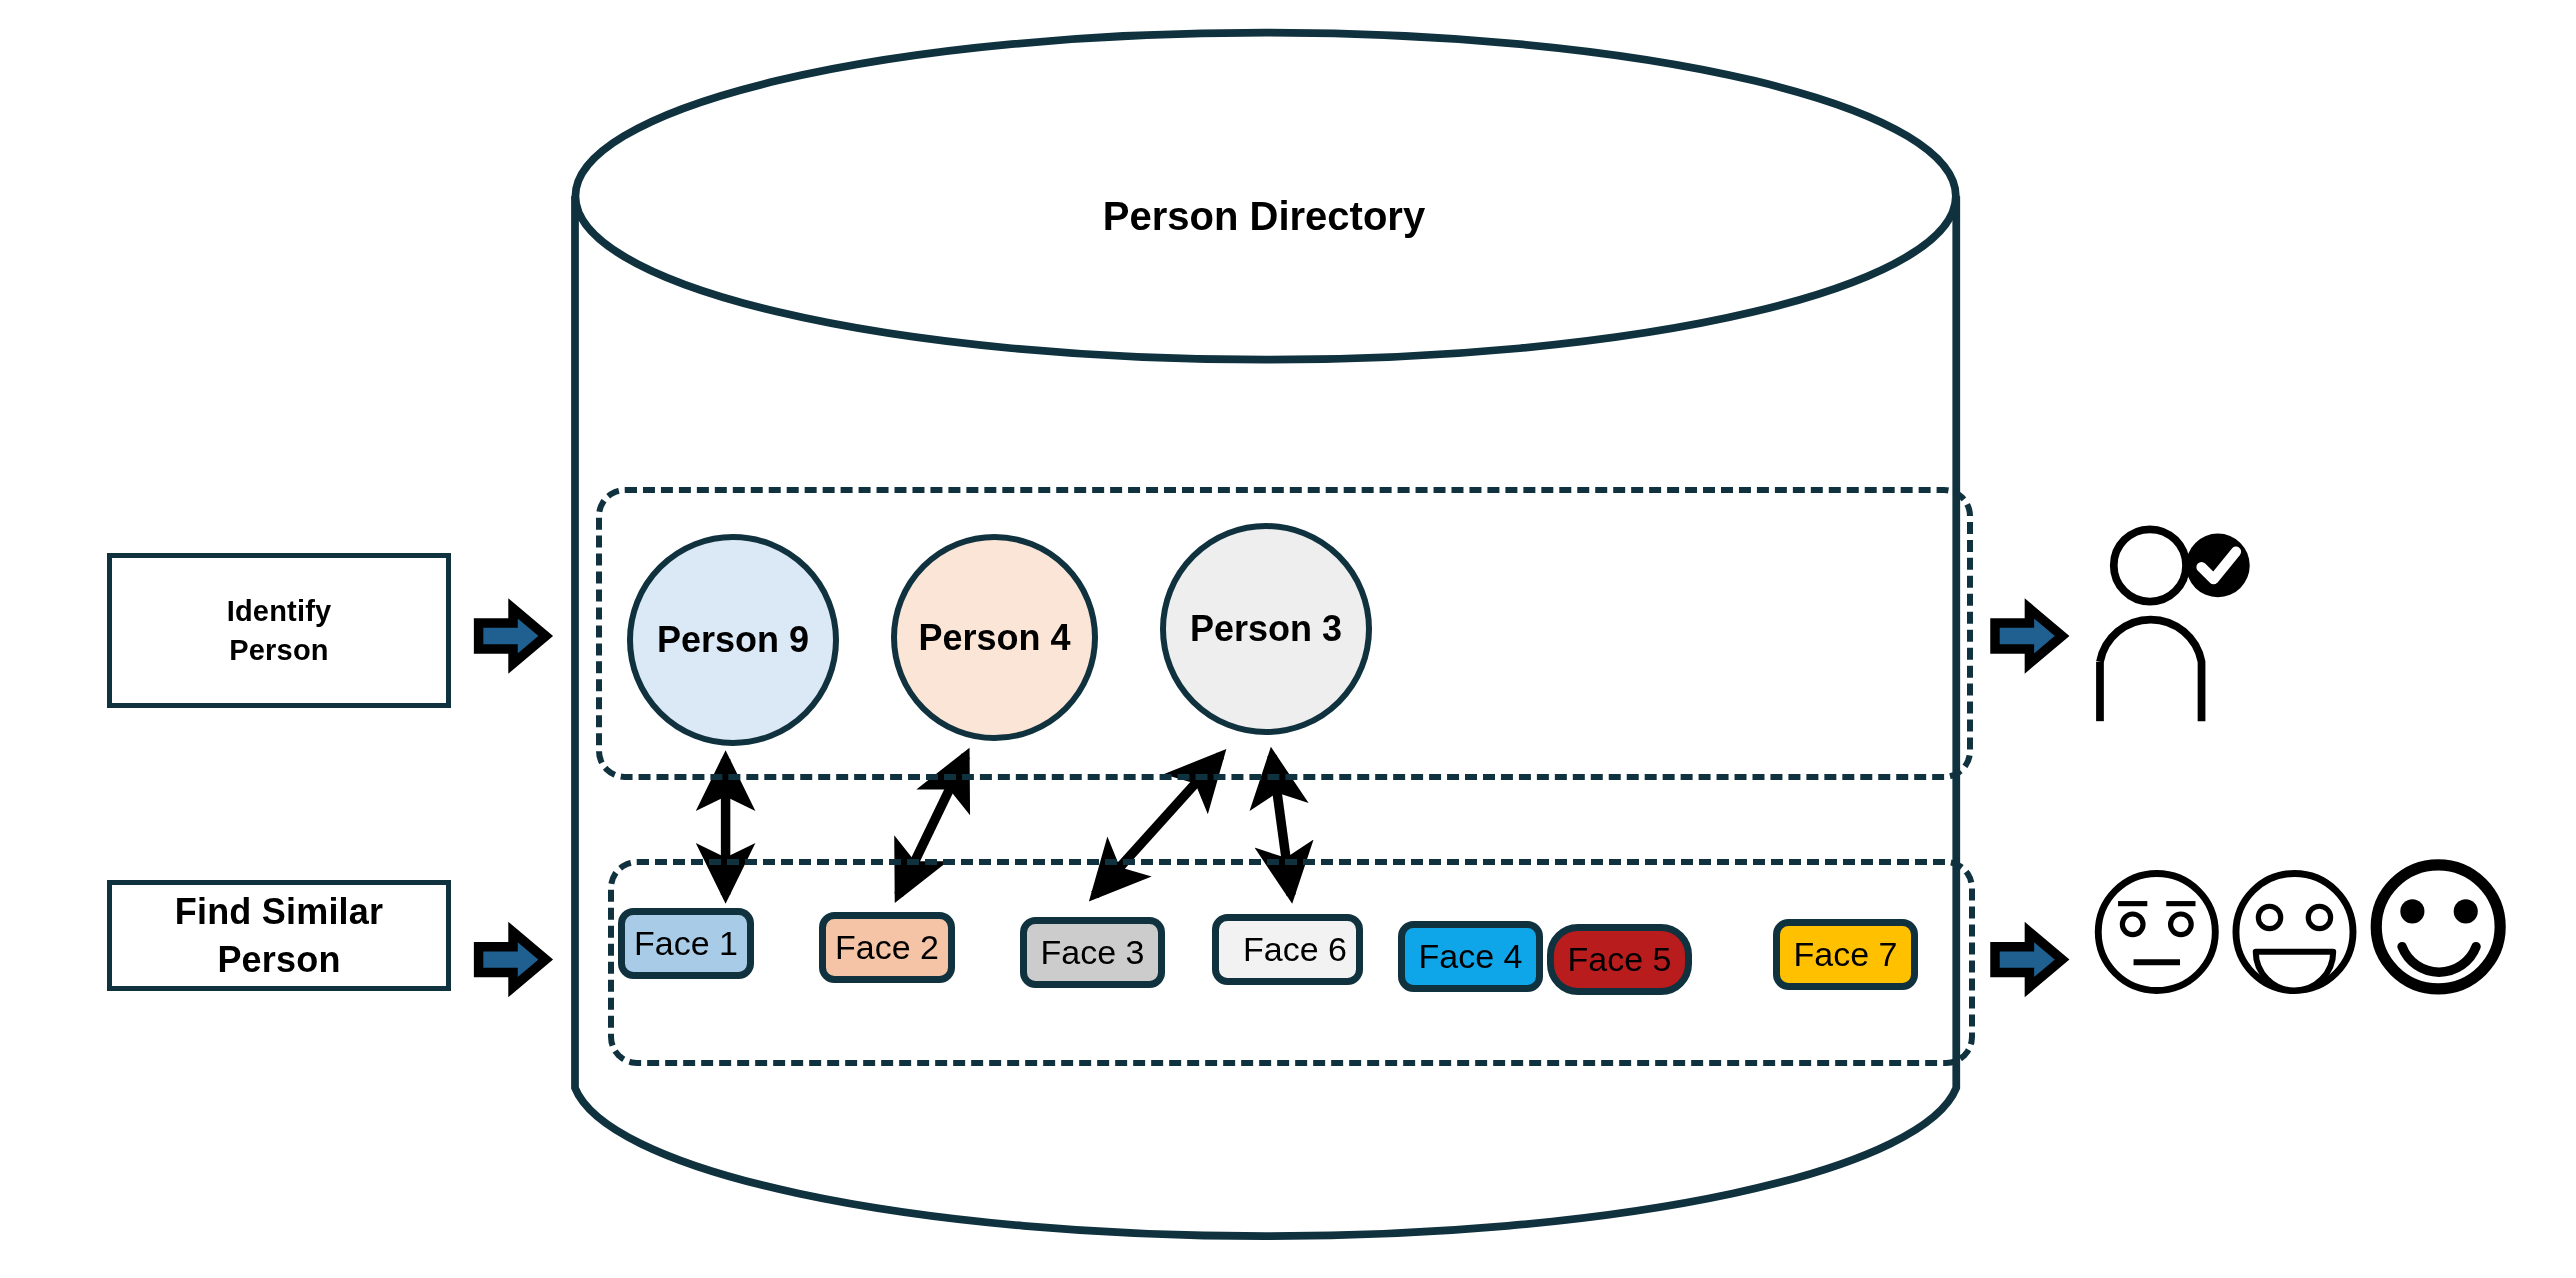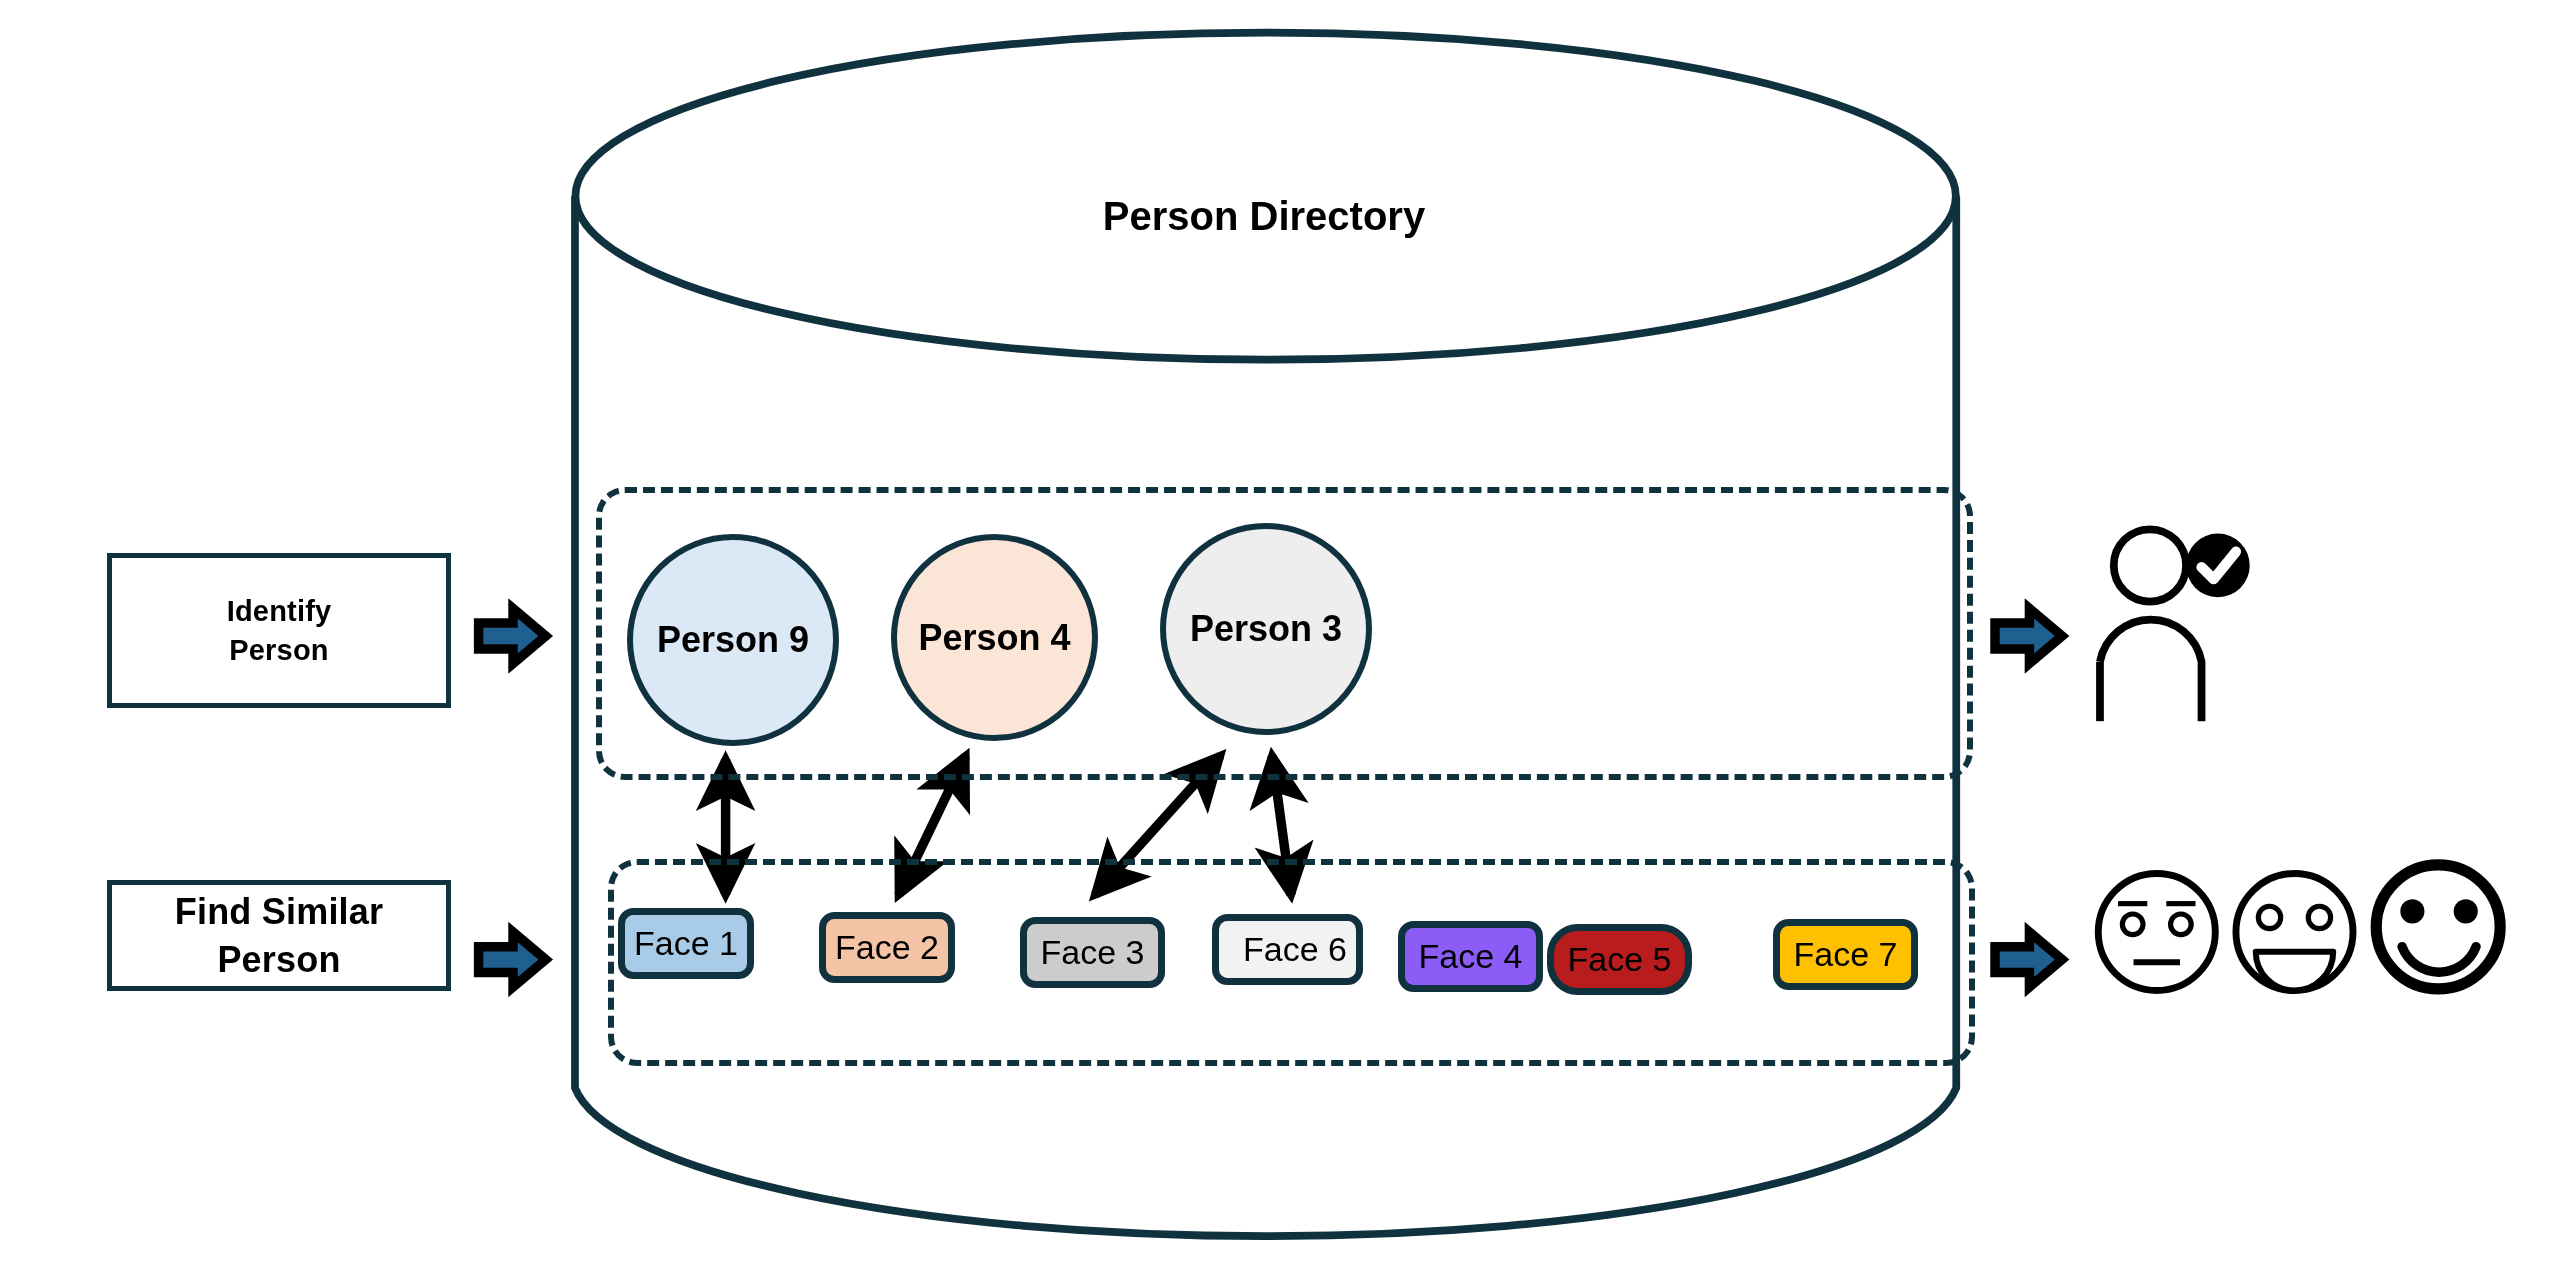--- a/index.html
+++ b/index.html
@@ -205,21 +205,21 @@
   </div>
   <div class="face-chip" style="left:819px;  top:912px; width:136px; background:#f5c4a6;">
     <span>Face 2</span>
   </div>
   <div class="face-chip" style="left:1020px; top:917px; width:145px; background:#cccccc;">
     <span>Face 3</span>
   </div>
   <div class="face-chip" style="left:1212px; top:914px; width:151px; background:#f2f2f2;padding-left:15px;">
     <span>Face 6</span>
   </div>
-  <div class="face-chip" style="left:1398px; top:921px; width:145px; background:#8b5cf6;">
+  <div class="face-chip" style="left:1398px; top:921px; width:145px; background:#0ea5e9;">
     <span>Face 4</span>
   </div>
   <div class="face-chip" style="left:1547px; top:924px; width:145px; background:#b91c1c;border-radius:31px;">
     <span>Face 5</span>
   </div>
   <div class="face-chip" style="left:1773px; top:919px; width:145px; background:#ffc000;">
     <span>Face 7</span>
   </div>
 
 </div>

